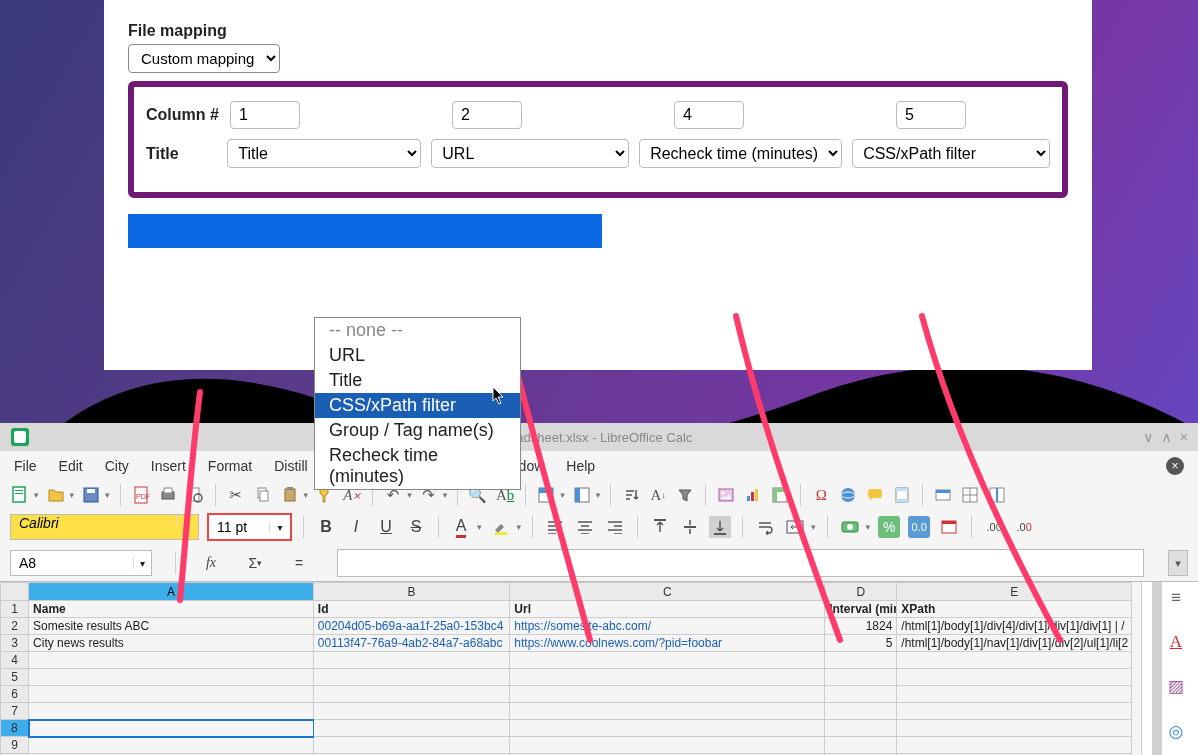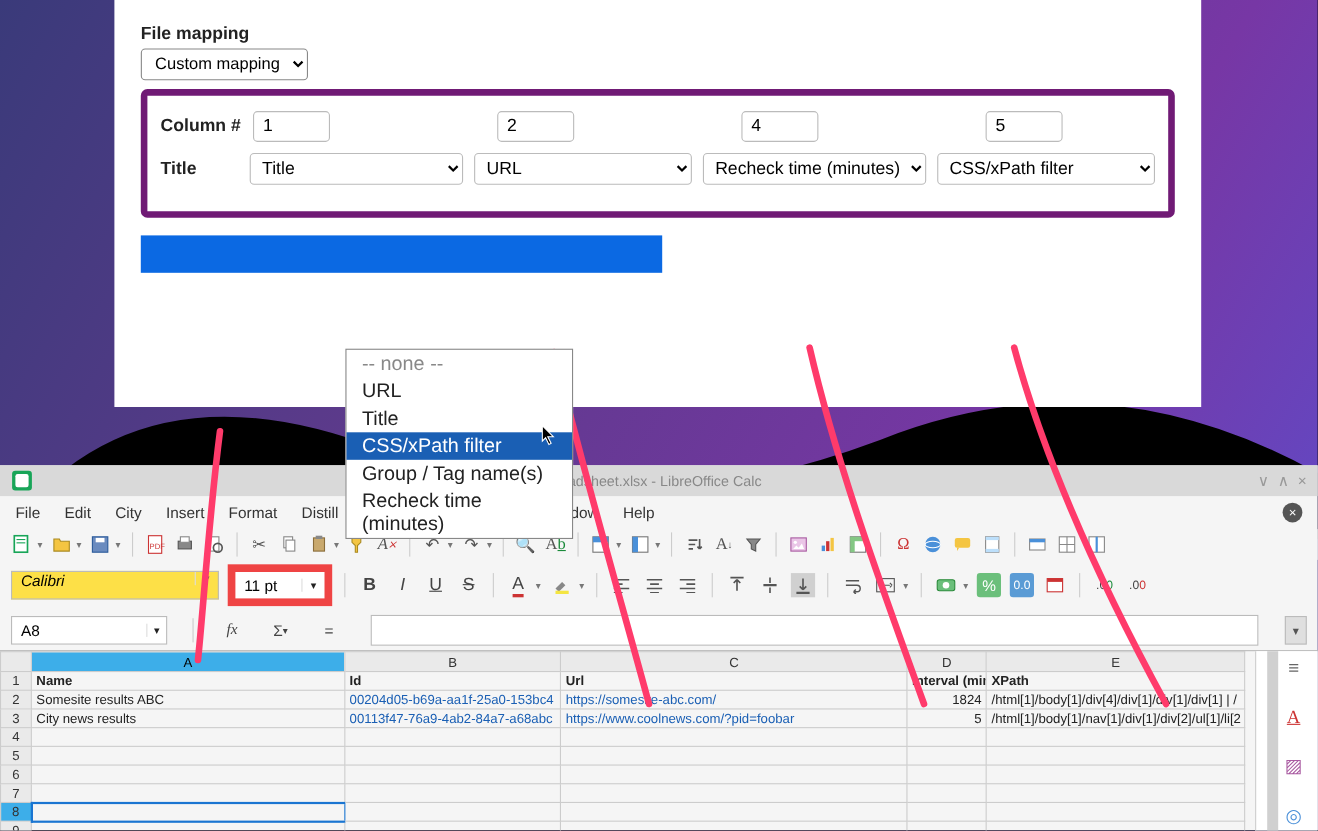--- a/index.html
+++ b/index.html
@@ -48,21 +48,21 @@
   .x-close{margin-left:auto;width:18px;height:18px;border-radius:50%;background:#555;color:#fff;font-size:12px;display:flex;align-items:center;justify-content:center;}
   .toolbar{display:flex;align-items:center;gap:7px;padding:3px 10px;background:#f5f5f5;}
   .tb-ico{width:20px;height:20px;display:flex;align-items:center;justify-content:center;font-size:15px;color:#555;position:relative;}
   .tb-ico svg{display:block;}
   .tb-sep{width:1px;height:22px;background:#ccc;margin:0 3px;}
   .drop-tri{font-size:9px;color:#777;margin-left:-3px;}
   .fmtbar{display:flex;align-items:center;gap:8px;padding:4px 10px;}
   .font-combo{display:flex;align-items:flex-start;border:1px solid #bbb;background:#fde047;height:24px;}
   .font-combo input{border:none;outline:none;padding:0 8px;font-size:14px;width:150px;font-style:italic;background:transparent;}
   .font-combo .dd{width:20px;text-align:center;border-left:1px solid #ddd;font-size:10px;color:#555;}
-  .size-combo{display:flex;align-items:center;border:7px solid #ef4444;background:#fff;height:24px;}
+  .size-combo{display:flex;align-items:center;border:2px solid #ef4444;background:#fff;height:24px;}
   .size-combo input{border:none;outline:none;width:44px;padding:0 8px;font-size:14px;background:transparent;}
   .fmt-ico{width:22px;height:22px;display:flex;align-items:center;justify-content:center;font-size:16px;color:#444;}
   .b{font-weight:bold;} .i{font-style:italic;} .u{text-decoration:underline;} .s{text-decoration:line-through;}
   
   .refbar{display:flex;align-items:center;padding:4px 10px;gap:20px;}
   .cellref{display:flex;align-items:center;border:1px solid #bbb;background:#fff;height:24px;width:140px;}
   .cellref input{border:none;outline:none;width:106px;padding:0 8px;font-size:14px;background:transparent;}
   .fx-ico{width:22px;height:22px;display:flex;align-items:center;justify-content:center;border:1px solid transparent;font-size:14px;color:#444;}
   .formula-input{flex:1;height:24px;border:1px solid #bbb;background:#fff;margin-left:6px;margin-right:4px;}
   .formula-expand{width:18px;height:24px;border:1px solid #bbb;background:#dfdfdf;display:flex;align-items:center;justify-content:center;font-size:11px;color:#555;}

